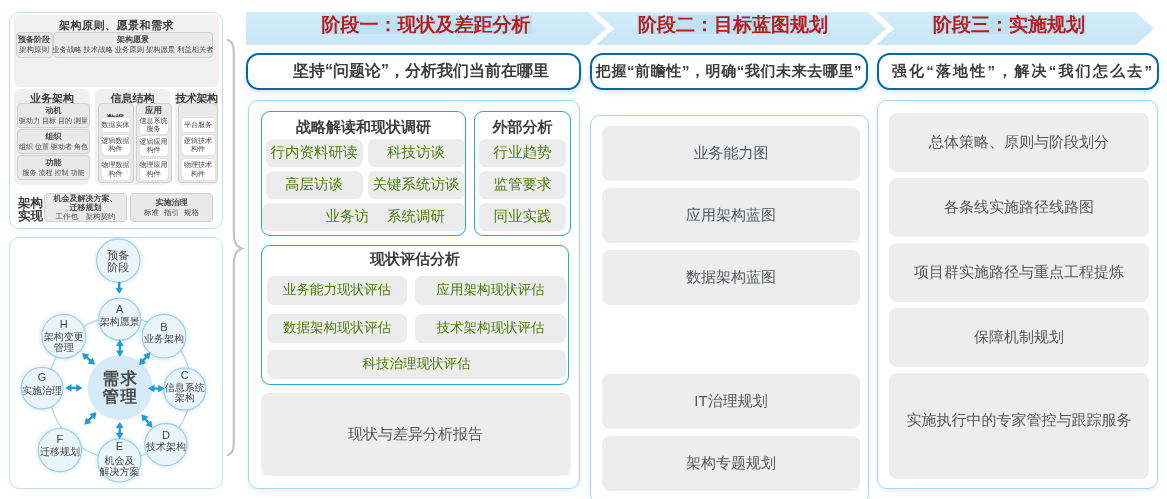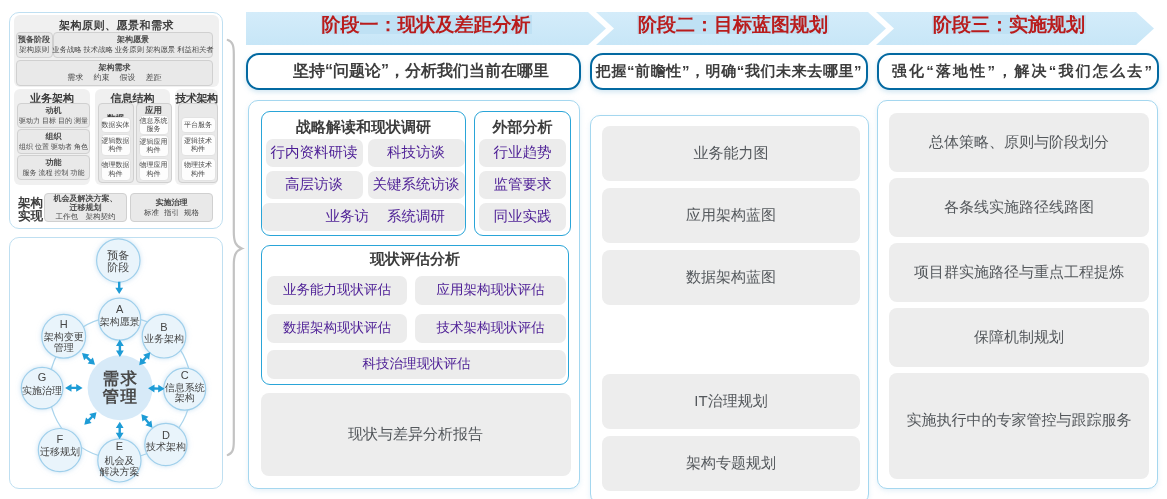--- a/index.html
+++ b/index.html
@@ -8,21 +8,21 @@
 .ctr{display:flex;align-items:center;justify-content:center;text-align:center;}
 
 #bandsvg{left:0;top:0;}
 .btitle{top:12px;height:25px;font-weight:bold;font-size:19px;color:#b91c1c;}
 .btitle span{background:#bfe1f4;padding:0 1px;line-height:19px;display:inline-block;}
 .subh{top:53px;height:37px;box-sizing:border-box;background:#fff;border:2px solid #0369a1;border-radius:13px;font-weight:bold;color:#3d3d3d;box-shadow:0 2px 5px rgba(120,180,215,.35);}
 
 .col{top:100px;height:387px;background:#fff;border:1.5px solid #a5d7ef;border-radius:10px;box-shadow:0 2px 5px rgba(150,200,230,.25);}
 .bluebox{border:1.5px solid #2aa5d8;border-radius:9px;background:#fff;}
 .btit{font-weight:bold;font-size:15px;color:#3d3d3d;text-align:center;}
-.pill{background:#ececec;border-radius:7px;font-size:14.5px;color:#4c1d95;}
+.pill{background:#ececec;border-radius:7px;font-size:14.5px;color:#4d7c0f;}
 #evalbox .pill{font-size:13.5px;}
 .gbox{background:#ededed;border-radius:8px;font-size:15px;color:#54585c;}
 
 .lpanel{left:9px;background:#fff;border:1.3px solid #bfdff1;border-radius:10px;}
 .lpanel div{white-space:nowrap;}
 .sec{background:#f0f0f0;border-radius:6px;}
 .lbox{background:#e9e9e9;border:1px solid #d0d0d0;border-radius:4px;color:#4a4a4a;}
 .ltit{font-weight:bold;color:#3c3c3c;text-align:center;}
 .wpill{background:#fdfdfd;border:1px solid #e2e2e2;border-radius:4px;color:#4a4a4a;}
 </style>
@@ -106,23 +106,20 @@
 
 <div class="abs lpanel" style="top:12px;width:212px;height:215px;">
   <div class="abs sec" style="left:4px;top:2px;width:205px;height:72px;">
     <div class="ltit" style="margin-top:2.5px;font-size:11px;letter-spacing:0.5px;">架构原则、愿景和需求</div>
   </div>
   <div class="abs lbox ctr" style="left:5.5px;top:18.5px;width:35px;height:24px;">
     <div style="font-size:7.5px;line-height:10px;"><b style="font-size:8px;">预备阶段</b><br>架构原则</div>
   </div>
   <div class="abs lbox ctr" style="left:43px;top:18.5px;width:158px;height:24px;">
     <div style="font-size:7.5px;line-height:10px;"><b style="font-size:8px;">架构愿景</b><br><span style="font-size:7.3px;">业务战略 技术战略 业务原则 架构愿景 利益相关者</span></div>
-  </div>
-  <div class="abs lbox ctr" style="left:6px;top:46.5px;width:195px;height:24px;">
-    <div style="font-size:8px;line-height:10px;"><b>架构需求</b><br><span style="word-spacing:8px;">需求 约束 假设 差距</span></div>
   </div>
 
   <div class="abs sec" style="left:4px;top:76px;width:76px;height:96px;">
     <div class="ltit" style="margin-top:2px;font-size:11px;">业务架构</div>
   </div>
   <div class="abs lbox ctr" style="left:7px;top:90px;width:71px;height:23px;">
     <div style="font-size:7px;line-height:9.5px;"><b style="font-size:8px;">动机</b><br>驱动力 目标 目的 测量</div>
   </div>
   <div class="abs lbox ctr" style="left:7px;top:116px;width:71px;height:23px;">
     <div style="font-size:7px;line-height:9.5px;"><b style="font-size:8px;">组织</b><br>组织 位置 驱动者 角色</div>

